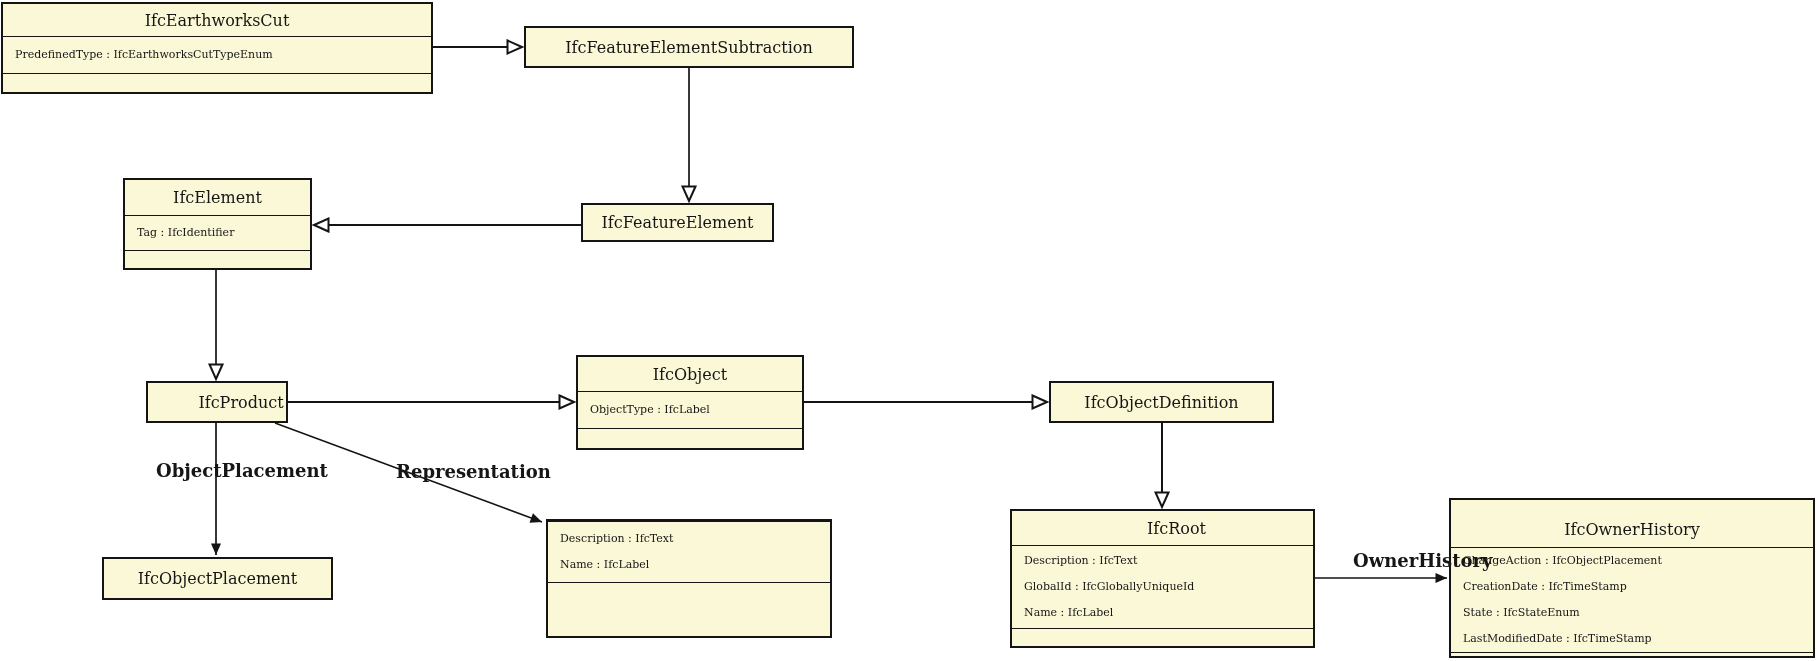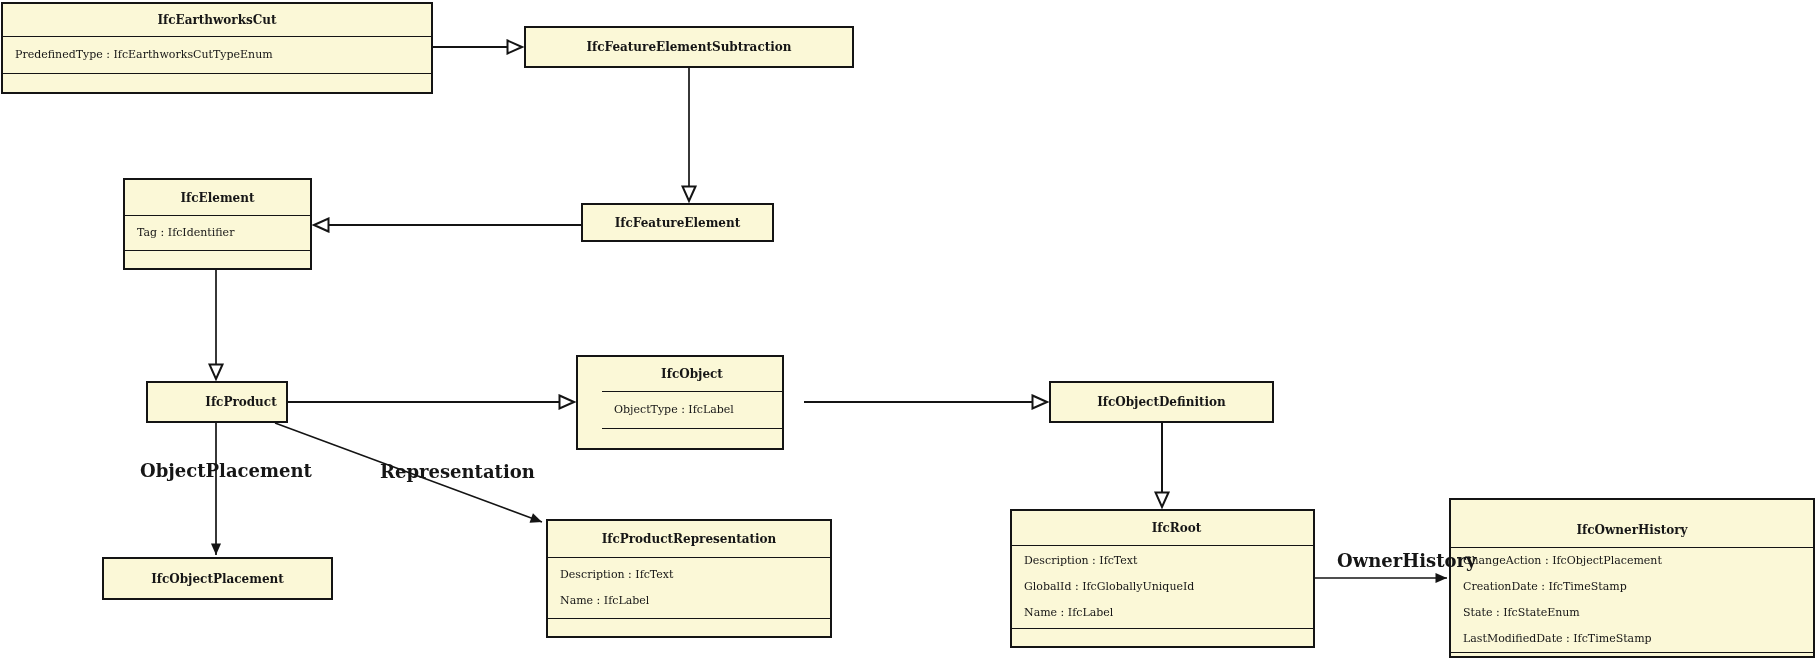--- a/index.html
+++ b/index.html
@@ -29,22 +29,22 @@
     background: #fbf8d7;
     border: 2px solid #141414;
     display: flex;
     flex-direction: column;
   }
   .comp-title {
     flex: 0 0 auto;
     display: flex;
     align-items: center;
     justify-content: center;
-    font-weight: bold;
-    font-size: 12px;
+    font-weight: normal;
+    font-size: 16px;
     white-space: nowrap;
   }
   .box.single .comp-title { flex: 1 1 auto; }
   .comp-attrs {
     flex: 0 0 auto;
     border-top: 1.5px solid #141414;
     box-sizing: border-box;
     font-size: 11px;
     line-height: 26px;
     padding: 2px 12px;
@@ -55,20 +55,21 @@
   }
   .comp-empty {
     flex: 1 1 auto;
     border-top: 1.5px solid #141414;
   }
   .edge-label {
     position: absolute;
     font-size: 18px;
     font-weight: 600;
     white-space: nowrap;
+    margin-left: 16px;
   }
 </style>
 </head>
 <body>
 
 <div id="stage">
 
   <svg id="edges">
     <defs>
       <marker id="mGen" markerUnits="userSpaceOnUse" markerWidth="18" markerHeight="16" viewBox="0 0 18 16" refX="16" refY="8" orient="auto">
@@ -112,38 +113,37 @@
   </div>
 
   <div class="box single" style="left:581px; top:203px; width:193px; height:39px;">
     <div class="comp-title">IfcFeatureElement</div>
   </div>
 
   <div class="box single" style="left:146px; top:381px; width:142px; height:42px;padding-left:48px;">
     <div class="comp-title">IfcProduct</div>
   </div>
 
-  <div class="box" style="left:576px; top:355px; width:208px; height:95px;padding-left:24px;">
+  <div class="box" style="left:576px; top:355px; width:228px; height:95px;">
     <div class="comp-title" style="height:34px;">IfcObject</div>
     <div class="comp-attrs" style="height:37px;">
       <div>ObjectType : IfcLabel</div>
     </div>
     <div class="comp-empty"></div>
   </div>
 
   <div class="box single" style="left:1049px; top:381px; width:225px; height:42px;">
     <div class="comp-title">IfcObjectDefinition</div>
   </div>
 
   <div class="box single" style="left:102px; top:557px; width:231px; height:43px;">
     <div class="comp-title">IfcObjectPlacement</div>
   </div>
 
   <div class="box" style="left:546px; top:519px; width:286px; height:119px;">
-    <div class="comp-title" style="height:36px;">IfcProductRepresentation</div>
     <div class="comp-attrs" style="height:61px;">
       <div>Description : IfcText</div>
       <div>Name : IfcLabel</div>
     </div>
     <div class="comp-empty"></div>
   </div>
 
   <div class="box" style="left:1010px; top:509px; width:305px; height:139px;">
     <div class="comp-title" style="height:34px;padding-left:28px;">IfcRoot</div>
     <div class="comp-attrs" style="height:83px;">

